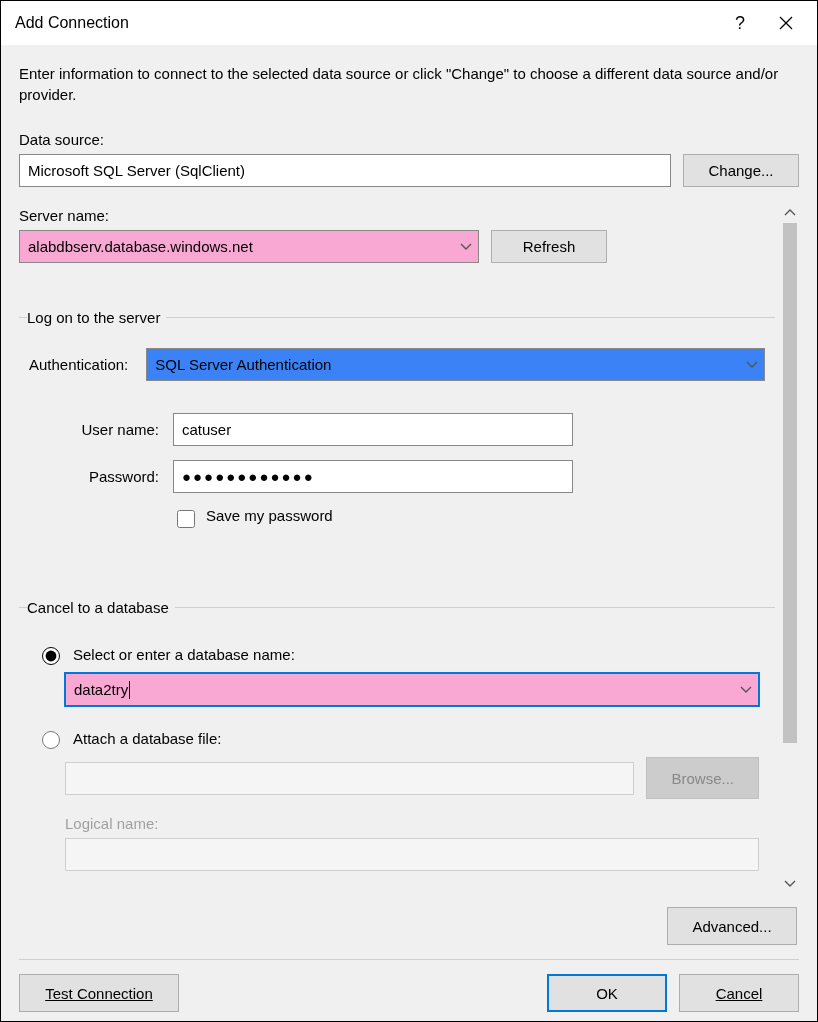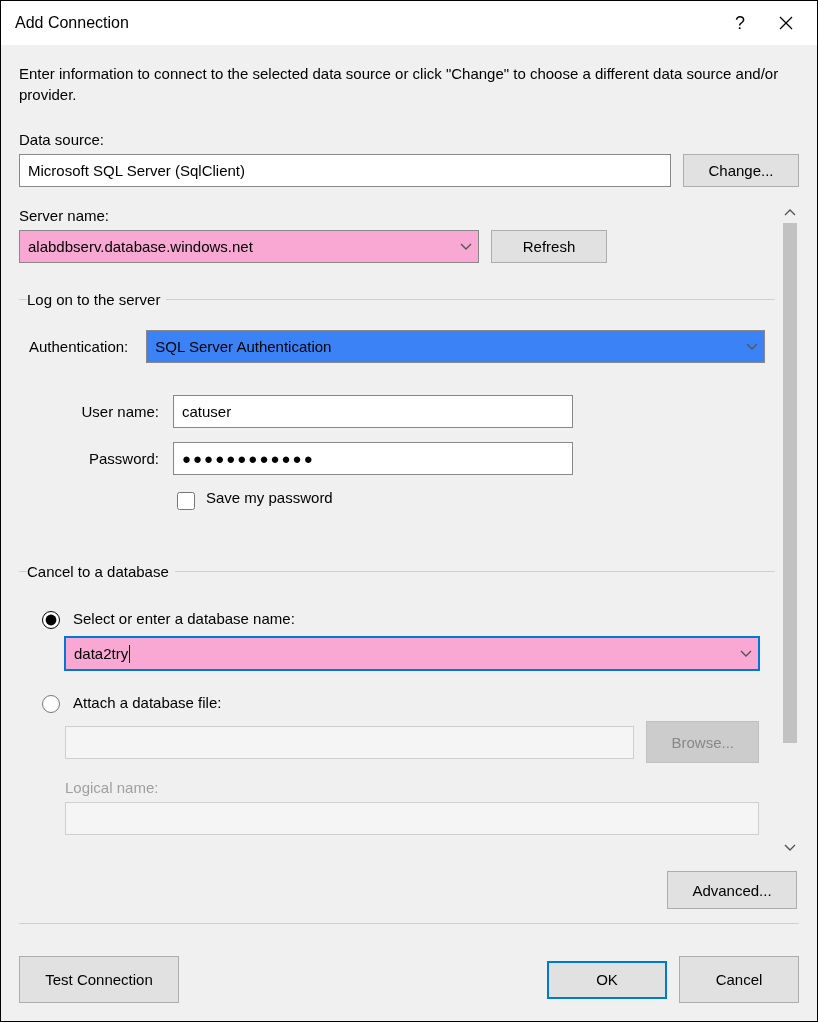--- a/index.html
+++ b/index.html
@@ -125,21 +125,21 @@
     top: 50%;
     transform: translateY(-50%);
     color: #555;
   }
   .combo.shaded { background: #3b82f6; }
   fieldset.grp {
     border: 1px solid #cfcfcf;
     border-left: none;
     border-right: none;
     border-bottom: none;
-    margin: 28px 0 0 0;
+    margin: 46px 0 0 0;
     padding: 18px 10px 22px 10px;
     position: relative;
   }
   fieldset.grp > legend {
     font-size: 15px;
     padding: 0 6px 0 0;
     margin-left: -2px;
     background: #f0f0f0;
   }
   .form-row {
@@ -205,21 +205,21 @@
     border-top: 1px solid #cfcfcf;
     margin: 14px 0 0 0;
   }
   .footer {
     display: flex;
     align-items: center;
     padding: 14px 18px 18px 18px;
     gap: 12px;
   }
   .footer .spacer { flex: 1; }
-  .footer .btn { height: 47px; min-width: 120px; }
+  .footer .btn { height: 38px; min-width: 120px; text-decoration: underline; }
   .btn-primary {
     background: #e1e1e1;
     border: 2px solid #0078d7;
     height: 38px;
     min-width: 120px;
     font-size: 15px;
     display: inline-flex;
     align-items: center;
     justify-content: center;
   }

